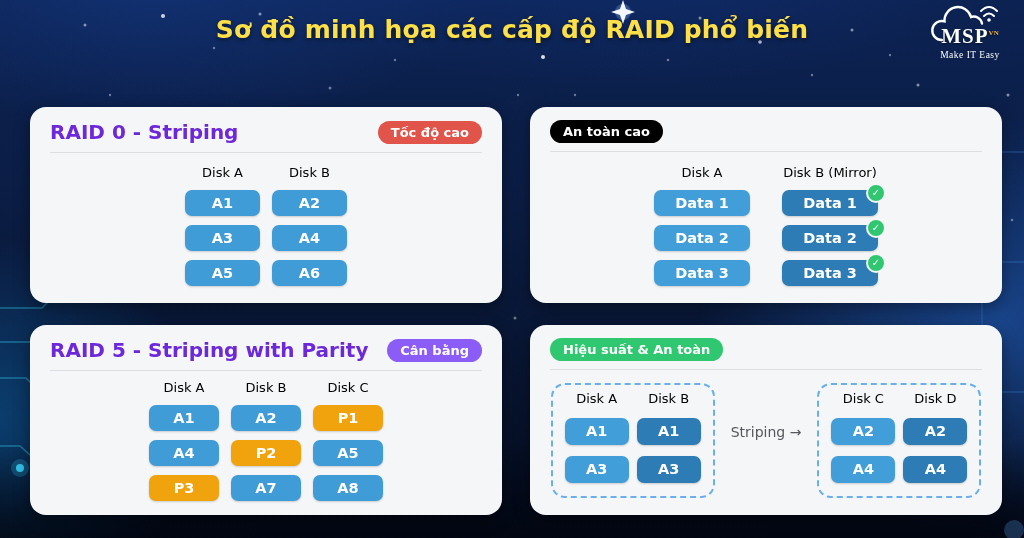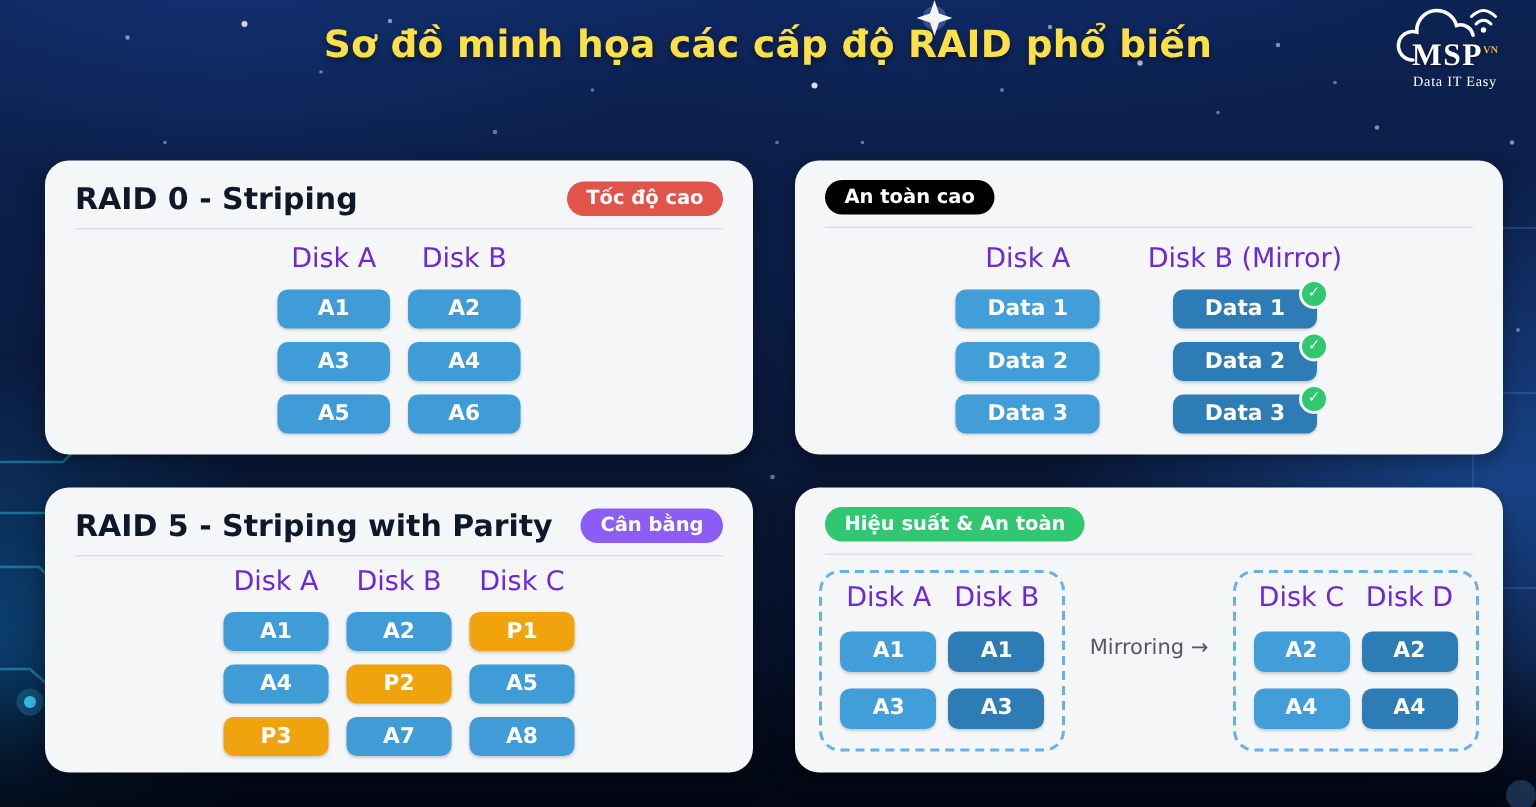--- a/index.html
+++ b/index.html
@@ -50,31 +50,31 @@
     display:grid;grid-template-columns:472px 472px;grid-template-rows:196px 190px;
     column-gap:28px;row-gap:22px;
   }
   .card{
     background:#f4f6f8;border-radius:16px;
     box-shadow:0 5px 16px rgba(0,0,0,.38);
     padding:13px 20px 8px;box-sizing:border-box;
     display:flex;flex-direction:column;
   }
   .card-head{display:flex;justify-content:space-between;align-items:center;}
-  .card-title{font-size:20px;font-weight:bold;color:#0f172a;white-space:nowrap;}
+  .card-title{font-size:20px;font-weight:bold;color:#6d28d9;white-space:nowrap;}
   .badge{
     border-radius:999px;padding:4px 13px;color:#fff;
     font-size:13px;font-weight:bold;white-space:nowrap;flex:none;
   }
   .divider{height:1px;background:#dbdee3;margin:8px 0 3px;}
   .card-body{flex:1;display:flex;align-items:center;justify-content:center;min-height:0;}
   
   .disk-grid{display:grid;justify-items:center;align-items:center;column-gap:12px;row-gap:9px;}
   .raid1 .disk-grid{column-gap:32px;}
-  .col-label{font-size:18px;color:#6d28d9;white-space:nowrap;margin-bottom:1px;}
+  .col-label{font-size:13px;color:#000000;white-space:nowrap;margin-bottom:1px;}
   .chip{
     position:relative;height:26px;width:75px;border-radius:7px;
     color:#fff;font-weight:bold;font-size:14.5px;
     display:flex;align-items:center;justify-content:center;
     box-shadow:0 1px 2px rgba(0,0,0,.18);
   }
   .chip.blue{background:#3f9cd6;}
   .chip.light{background:#429ed8;}
   .chip.dark{background:#2e7cb5;}
   .chip.orange{background:#f0a30c;}
@@ -156,21 +156,21 @@
 <div class="logo">
   <svg width="88" height="46" viewBox="0 0 88 46">
     <path d="M16 36 a9.5 9.5 0 1 1 2.5-18.6 A13.5 13.5 0 0 1 45 13 a8.5 8.5 0 0 1 11 6.5" fill="none" stroke="#ffffff" stroke-width="2.4" stroke-linecap="round"></path>
     <g stroke="#ffffff" stroke-width="2" fill="none" stroke-linecap="round">
       <path d="M58 12 q5 -5 10 0"></path>
       <path d="M55 7 q8 -8 16 0"></path>
     </g>
     <circle cx="63" cy="16" r="1.8" fill="#ffffff"></circle>
   </svg>
   <div class="logo-text"><span>MSP</span><sup>VN</sup></div>
-  <div class="logo-tagline">Data IT Easy</div>
+  <div class="logo-tagline">Make IT Easy</div>
 </div>
 
 <div class="cards">
 
   <div class="card raid0">
     <div class="card-head">
       <div class="card-title">RAID 0 - Striping</div>
       <span class="badge" style="background: rgb(224, 84, 74);">Tốc độ cao</span>
     </div>
     <div class="divider"></div>
@@ -240,21 +240,21 @@
       <div class="mirror-group">
         <div class="disk-grid" style="grid-template-columns: repeat(2, max-content);">
             <div class="col-label">Disk A</div>
             <div class="col-label">Disk B</div>
             <div class="chip light">A1</div>
             <div class="chip dark">A1</div>
             <div class="chip light">A3</div>
             <div class="chip dark">A3</div>
           </div>
       </div>
-      <div class="connector">Mirroring →</div>
+      <div class="connector">Striping →</div>
       <div class="mirror-group">
         <div class="disk-grid" style="grid-template-columns: repeat(2, max-content);">
             <div class="col-label">Disk C</div>
             <div class="col-label">Disk D</div>
             <div class="chip light">A2</div>
             <div class="chip dark">A2</div>
             <div class="chip light">A4</div>
             <div class="chip dark">A4</div>
           </div>
       </div>

